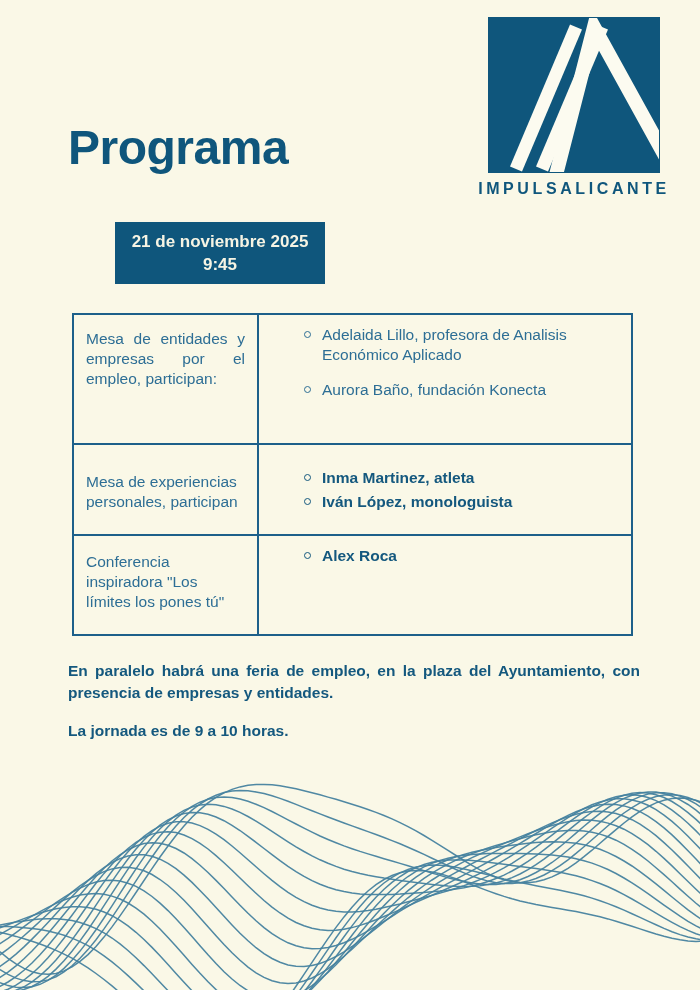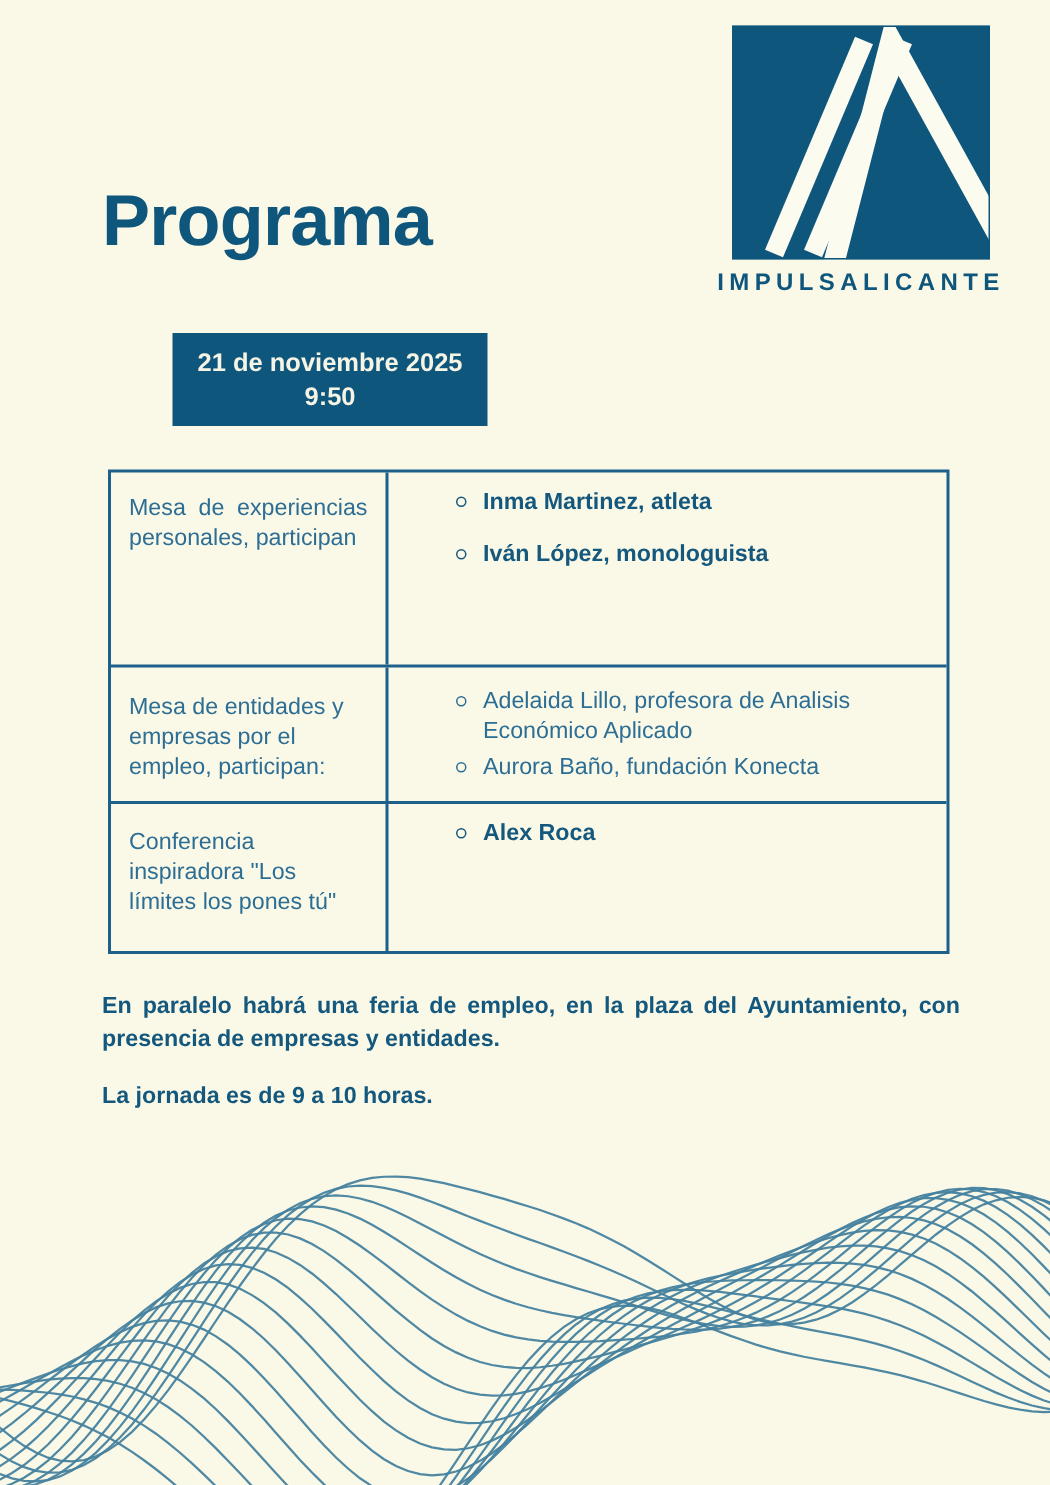--- a/index.html
+++ b/index.html
@@ -102,54 +102,54 @@
       </g>
       <rect x="0" y="0" width="172" height="156" fill="none" stroke="#0f567c" stroke-width="2"></rect>
     </svg>
     <div class="logo-brand">IMPULSALICANTE</div>
   </div>
 
   <h1 class="title">Programa</h1>
 
   <div class="badge">
     <div>21 de noviembre 2025</div>
-    <div>9:50</div>
+    <div>9:45</div>
   </div>
 
   <div class="ptable">
+      <div class="trow">
+        <div class="lcell">
+          <div class="label">Mesa de entidades y empresas por el empleo, participan:</div>
+        </div>
+        <div class="rcell">
+          <div class="items">
+            <div class="item">
+              <span class="bullet"></span>
+              <span class="itext">Adelaida Lillo, profesora de Analisis Económico Aplicado</span>
+            </div>
+            <div class="item">
+              <span class="bullet"></span>
+              <span class="itext">Aurora Baño, fundación Konecta</span>
+            </div>
+          </div>
+        </div>
+      </div>
       <div class="trow">
         <div class="lcell">
           <div class="label">Mesa de experiencias personales, participan</div>
         </div>
         <div class="rcell">
           <div class="items">
             <div class="item bold">
               <span class="bullet"></span>
               <span class="itext">Inma Martinez, atleta</span>
             </div>
             <div class="item bold">
               <span class="bullet"></span>
               <span class="itext">Iván López, monologuista</span>
-            </div>
-          </div>
-        </div>
-      </div>
-      <div class="trow">
-        <div class="lcell">
-          <div class="label">Mesa de entidades y empresas por el empleo, participan:</div>
-        </div>
-        <div class="rcell">
-          <div class="items">
-            <div class="item">
-              <span class="bullet"></span>
-              <span class="itext">Adelaida Lillo, profesora de Analisis Económico Aplicado</span>
-            </div>
-            <div class="item">
-              <span class="bullet"></span>
-              <span class="itext">Aurora Baño, fundación Konecta</span>
             </div>
           </div>
         </div>
       </div>
       <div class="trow">
         <div class="lcell">
           <div class="label">Conferencia inspiradora "Los límites los pones tú"</div>
         </div>
         <div class="rcell">
           <div class="items">

